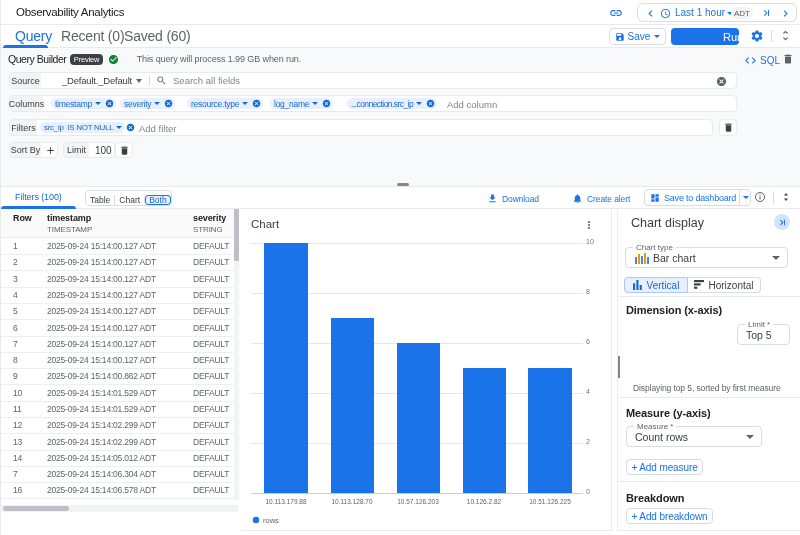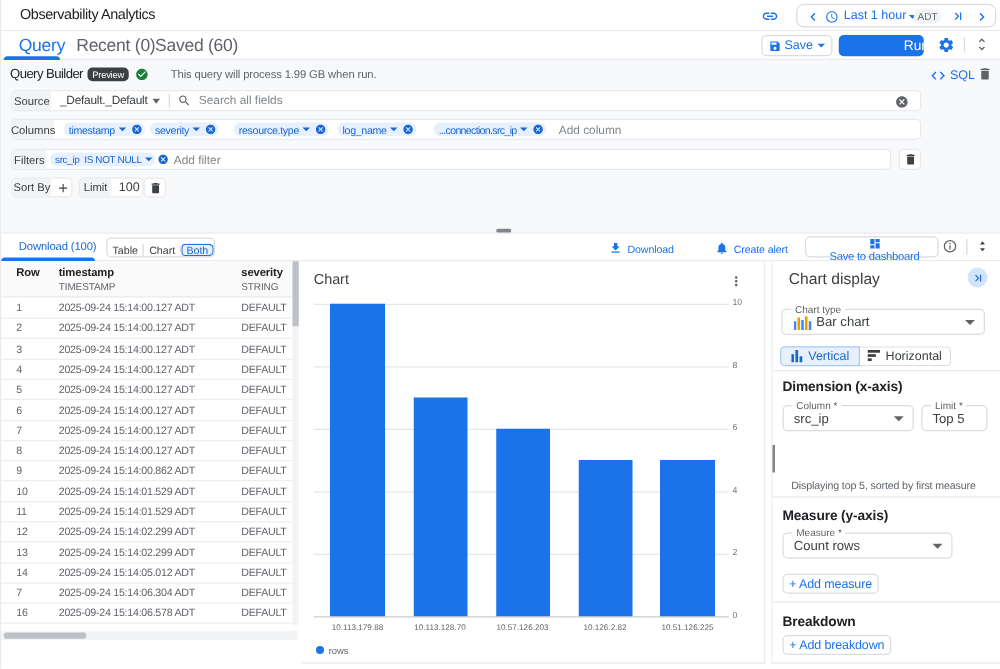--- a/index.html
+++ b/index.html
@@ -140,21 +140,21 @@
       <svg width="13" height="13" viewBox="0 0 24 24" fill="#1a73e8">
           <path d="M9.4 16.6 4.8 12l4.6-4.6L8 6l-6 6 6 6 1.4-1.4zm5.2 0 4.6-4.6-4.6-4.6L16 6l6 6-6 6-1.4-1.4z"></path>
         </svg>
       <span style="font-size:10px;">SQL</span>
     </div>
     <svg class="abs" style="left:781px;top:5px;" width="12" height="12" viewBox="0 0 24 24" fill="#5f6368">
         <path d="M6 19c0 1.1.9 2 2 2h8c1.1 0 2-.9 2-2V7H6v12zM19 4h-3.5l-1-1h-5l-1 1H5v2h14V4z"></path>
       </svg>
     <div class="qbrow" id="row-source" style="left:8px;top:24px;width:728px;height:17px;">
       <div class="rowlabel" style="width:31px;">Source</div>
-      <span style="font-size:9.5px;color:#3c4043;margin-left:7px;letter-spacing:-0.2px;">_Default._Default</span>
+      <span style="font-size:9.5px;color:#3c4043;margin-left:21px;letter-spacing:-0.2px;">_Default._Default</span>
       <span class="caretd"></span>
       <span style="width:1px;height:11px;background:#dadce0;margin-left:7px;flex:none;"></span>
       <svg width="11" height="11" viewBox="0 0 24 24" fill="#5f6368" style="margin-left:6px;flex:none;">
           <path d="M15.5 14h-.79l-.28-.27C15.41 12.59 16 11.11 16 9.5 16 5.91 13.09 3 9.5 3S3 5.91 3 9.5 5.91 16 9.5 16c1.61 0 3.09-.59 4.23-1.57l.27.28v.79l5 4.99L20.49 19l-4.99-5zm-6 0C7.01 14 5 11.99 5 9.5S7.01 5 9.5 5 14 7.01 14 9.5 11.99 14 9.5 14z"></path>
         </svg>
       <span class="ph" style="margin-left:6px;">Search all fields</span>
       <svg width="11" height="11" viewBox="0 0 24 24" fill="#5f6368" style="position:absolute;right:9px;top:3px;">
           <path d="M12 2C6.47 2 2 6.47 2 12s4.47 10 10 10 10-4.47 10-10S17.53 2 12 2zm5 13.59L15.59 17 12 13.41 8.41 17 7 15.59 10.59 12 7 8.41 8.41 7 12 10.59 15.59 7 17 8.41 13.41 12 17 15.59z"></path>
         </svg>
     </div>
@@ -202,40 +202,40 @@
     </div>
     <div class="qbrow" style="left:114px;top:94px;width:18px;height:16px;justify-content:center;">
       <svg width="11" height="11" viewBox="0 0 24 24" fill="#3c4043">
           <path d="M6 19c0 1.1.9 2 2 2h8c1.1 0 2-.9 2-2V7H6v12zM19 4h-3.5l-1-1h-5l-1 1H5v2h14V4z"></path>
         </svg>
     </div>
     <div id="draghandle"></div>
   </div>
 
   <div id="resultsbar">
-    <div id="results-tab">Download (100)</div>
+    <div id="results-tab">Filters (100)</div>
     <div id="results-underline"></div>
     <div id="segs">
         <div class="seg">Table</div>
         <div class="seg">Chart</div>
         <div class="seg sel">Both</div>
       </div>
     <div class="abs linkbtn" style="left:486px;top:6px;">
       <svg width="11" height="11" viewBox="0 0 24 24" fill="#1a73e8">
           <path d="M19 9h-4V3H9v6H5l7 7 7-7zM5 18v2h14v-2H5z"></path>
         </svg>
       <span>Download</span>
     </div>
     <div class="abs linkbtn" style="left:571px;top:6px;">
       <svg width="11" height="11" viewBox="0 0 24 24" fill="#1a73e8">
           <path d="M12 22c1.1 0 2-.9 2-2h-4c0 1.1.89 2 2 2zm6-6v-5c0-3.07-1.64-5.64-4.5-6.32V4c0-.83-.67-1.5-1.5-1.5s-1.5.67-1.5 1.5v.68C7.63 5.36 6 7.92 6 11v5l-2 2v1h16v-1l-2-2z"></path>
         </svg>
       <span>Create alert</span>
     </div>
-    <div class="abs nw" style="left:643px;top:2px;width:107px;height:17px;border:1px solid #dadce0;border-radius:4px;display:flex;align-items:center;background:#fff;flex-direction:column;">
+    <div class="abs nw" style="left:643px;top:2px;width:107px;height:17px;border:1px solid #dadce0;border-radius:4px;display:flex;align-items:center;background:#fff;">
       <svg width="10" height="10" viewBox="0 0 24 24" fill="#1a73e8" style="margin-left:5px;flex:none;">
           <path d="M3 13h8V3H3v10zm0 8h8v-6H3v6zm10 0h8V11h-8v10zm0-18v6h8V3h-8z"></path>
         </svg>
       <span style="color:#1a73e8;font-size:9px;margin-left:4px;letter-spacing:-0.2px;width:72px;flex:none;">Save to dashboard</span>
       <span style="width:1px;height:15px;background:#dadce0;margin-left:3px;flex:none;"></span>
       <span class="caret" style="border-top-color:#1a73e8;margin-left:3px;"></span>
     </div>
     <svg class="abs" style="left:753px;top:4px;" width="12" height="12" viewBox="0 0 24 24">
         <circle cx="12" cy="12" r="9" fill="none" stroke="#5f6368" stroke-width="2"></circle>
         <rect x="11" y="10.5" width="2" height="6.5" fill="#5f6368"></rect>
@@ -419,25 +419,20 @@
           <svg width="10" height="10" viewBox="0 0 12 12">
               <rect x="0" y="0" width="12" height="2.6" fill="#3c4043"></rect>
               <rect x="0" y="4" width="8" height="2.6" fill="#3c4043"></rect>
               <rect x="0" y="8" width="4" height="2.6" fill="#3c4043"></rect>
             </svg>
           <span>Horizontal</span>
         </div>
       </div>
       <div class="rp-div" style="top:87px;"></div>
       <div class="abs rp-h" style="left:8px;top:95px;">Dimension (x-axis)</div>
-      <div class="ofield" style="left:8px;top:115px;width:105px;height:21px;">
-        <span class="olabel">Column *</span>
-        <span class="oval">src_ip</span>
-        <span class="ocaret"></span>
-      </div>
       <div class="ofield" style="left:119px;top:115px;width:53px;height:21px;">
         <span class="olabel">Limit *</span>
         <span class="oval">Top 5</span>
       </div>
       <div class="abs" style="left:15px;top:174px;font-size:8.5px;color:#5f6368;letter-spacing:-0.1px;">Displaying top 5, sorted by first measure</div>
       <div class="rp-div" style="top:188px;"></div>
       <div class="abs rp-h" style="left:8px;top:198px;">Measure (y-axis)</div>
       <div class="ofield" style="left:8px;top:217px;width:136px;height:21px;">
         <span class="olabel">Measure *</span>
         <span class="oval">Count rows</span>

